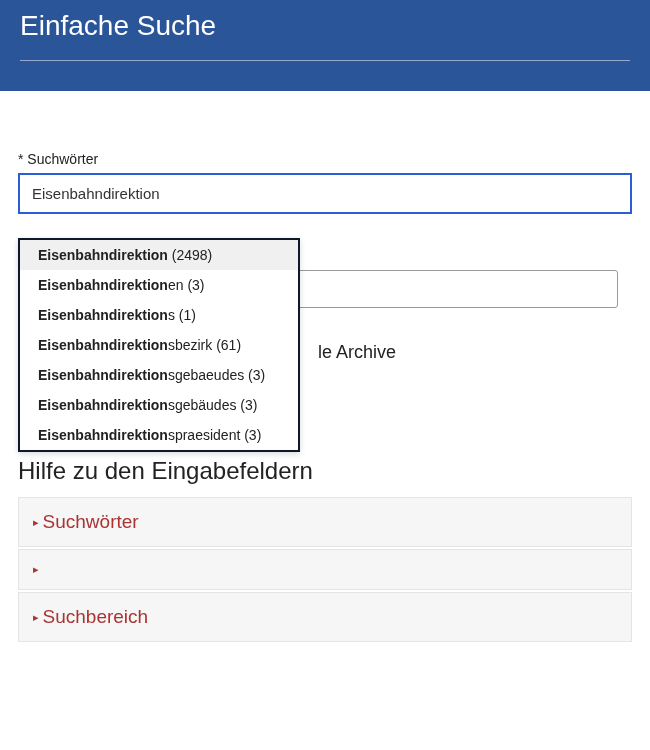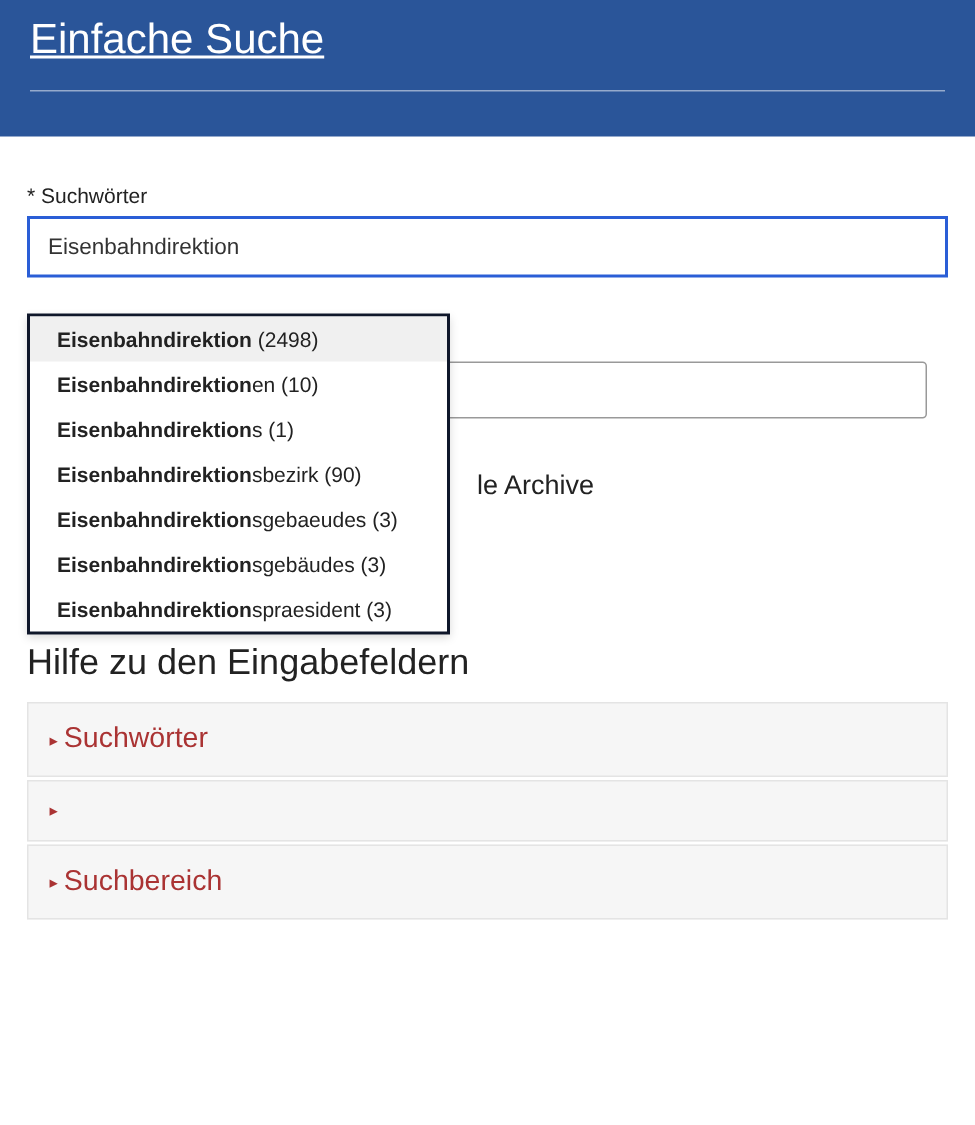--- a/index.html
+++ b/index.html
@@ -1,20 +1,20 @@
 <!DOCTYPE html>
 <html><head>
 <meta charset="utf-8">
 <style>
 * { box-sizing: border-box; margin: 0; padding: 0; }
 body { font-family: "Segoe UI", Arial, sans-serif; background: #fff; width: 650px; }
-.header { background: #2a5599; color: #fff; padding: 10px 20px 30px 20px; text-decoration: underline; }
+.header { background: #2a5599; color: #fff; padding: 10px 20px 30px 20px; }
 .header h1 { font-weight: 300; font-size: 28px; margin-bottom: 18px; }
 .header hr { border: none; border-top: 1px solid rgba(255,255,255,0.5); }
-.content { padding: 31px 18px 20px 18px; position: relative; }
+.content { padding: 31px 18px 20px 18px; position: relative; margin-top: 29px; }
 .field-label { font-size: 14px; color: #222; margin-bottom: 6px; display: block; }
 .search-input { width: 100%; border: 2px solid #2a5ed6; padding: 10px 12px; font-size: 15px; color: #333; outline: none; }
 .suggestions { position: absolute; left: 18px; top: 118px; width: 282px; background: #fff; border: 2px solid #0f172a; box-shadow: 0 2px 6px rgba(0,0,0,0.15); z-index: 10; }
 .suggestion { padding: 7px 18px; font-size: 14px; color: #222; cursor: pointer; }
 .suggestion.highlighted { background: #f0f0f0; }
 .suggestion b { font-weight: 700; }
 .secondary-input { margin-top: 56px; width: 600px; border: 1px solid #999; border-radius: 3px; padding: 9px 12px; height: 38px; }
 .archive-text { margin-top: 34px; font-size: 18px; color: #222; padding-left: 300px; }
 .help-section { margin-top: 74px; padding: 0 18px 20px 18px; }
 .help-section h2 { font-weight: 400; font-size: 24px; color: #222; margin-bottom: 12px; }
@@ -29,23 +29,23 @@
   <h1>Einfache Suche</h1>
   <hr>
 </div>
 
 <div class="content">
   <label class="field-label">* Suchwörter</label>
   <input class="search-input" type="text" value="Eisenbahndirektion" style="">
 
   <div class="suggestions">
       <div class="suggestion highlighted"><b>Eisenbahndirektion</b><span> (2498)</span></div>
-      <div class="suggestion"><b>Eisenbahndirektion</b><span>en (10)</span></div>
+      <div class="suggestion"><b>Eisenbahndirektion</b><span>en (3)</span></div>
       <div class="suggestion"><b>Eisenbahndirektion</b><span>s (1)</span></div>
-      <div class="suggestion"><b>Eisenbahndirektion</b><span>sbezirk (90)</span></div>
+      <div class="suggestion"><b>Eisenbahndirektion</b><span>sbezirk (61)</span></div>
       <div class="suggestion"><b>Eisenbahndirektion</b><span>sgebaeudes (3)</span></div>
       <div class="suggestion"><b>Eisenbahndirektion</b><span>sgebäudes (3)</span></div>
       <div class="suggestion"><b>Eisenbahndirektion</b><span>spraesident (3)</span></div>
     </div>
 
   <div class="secondary-input"></div>
 
   <div class="archive-text">le Archive</div>
 </div>
 

